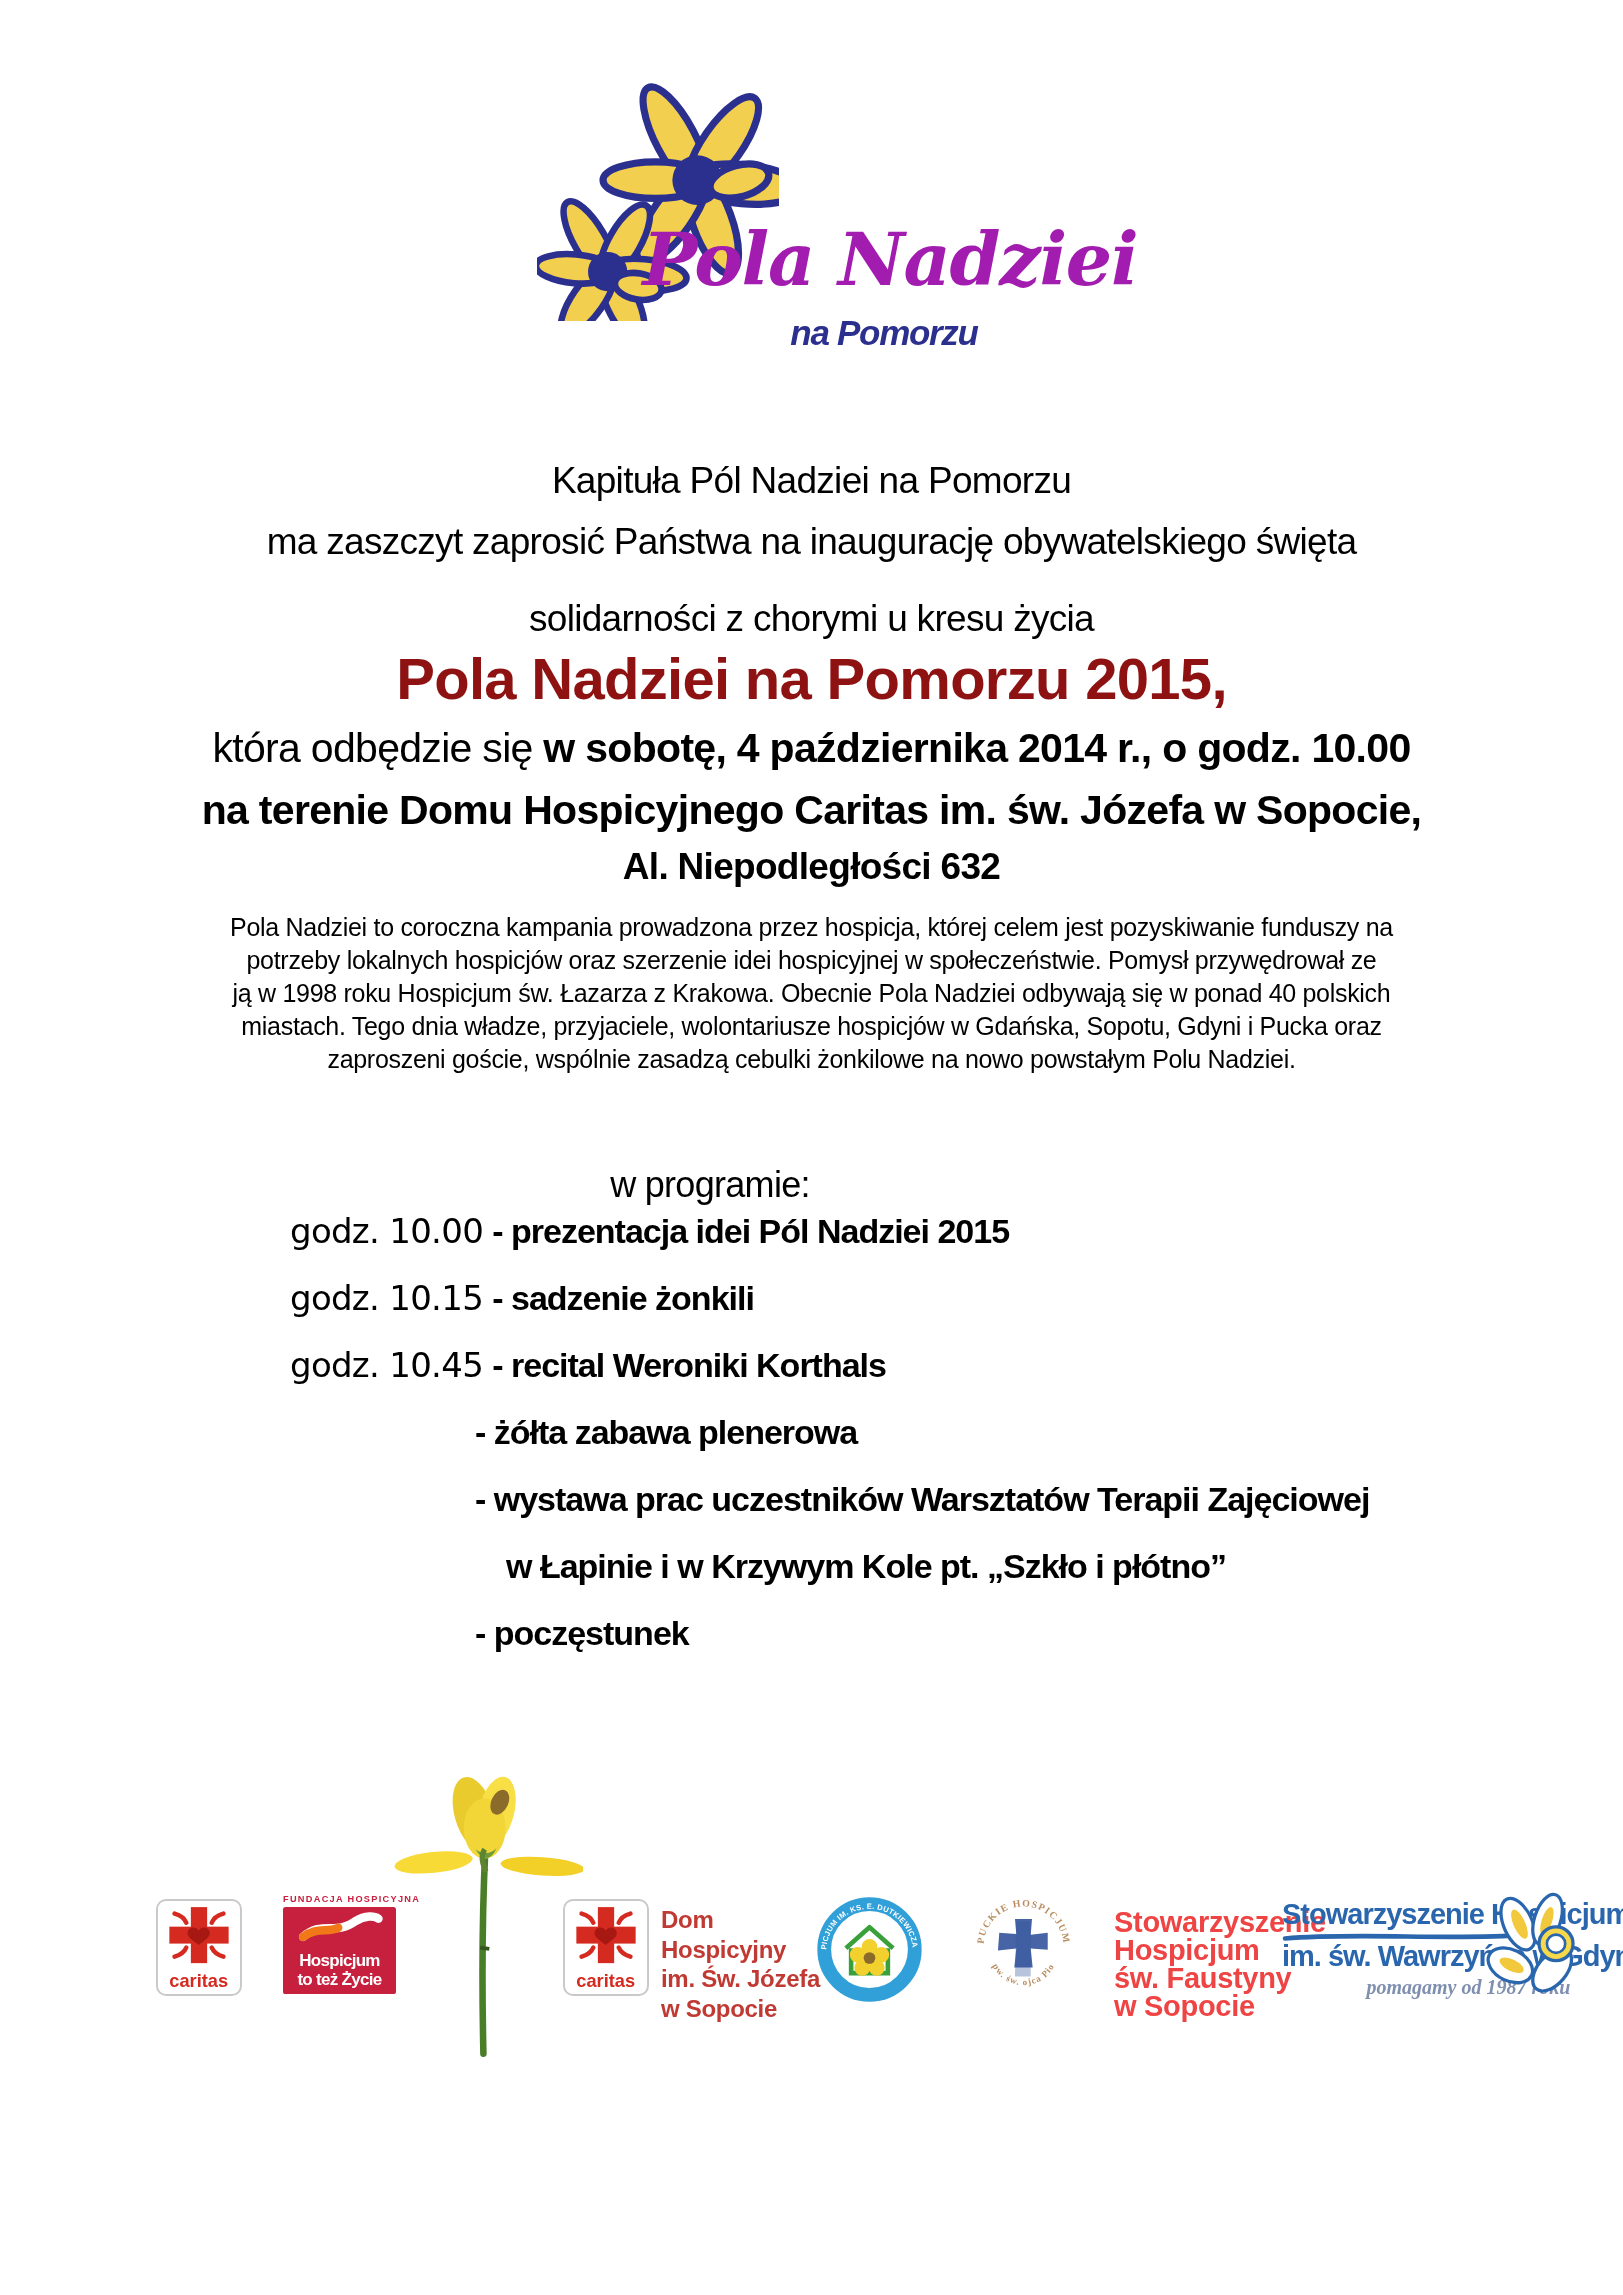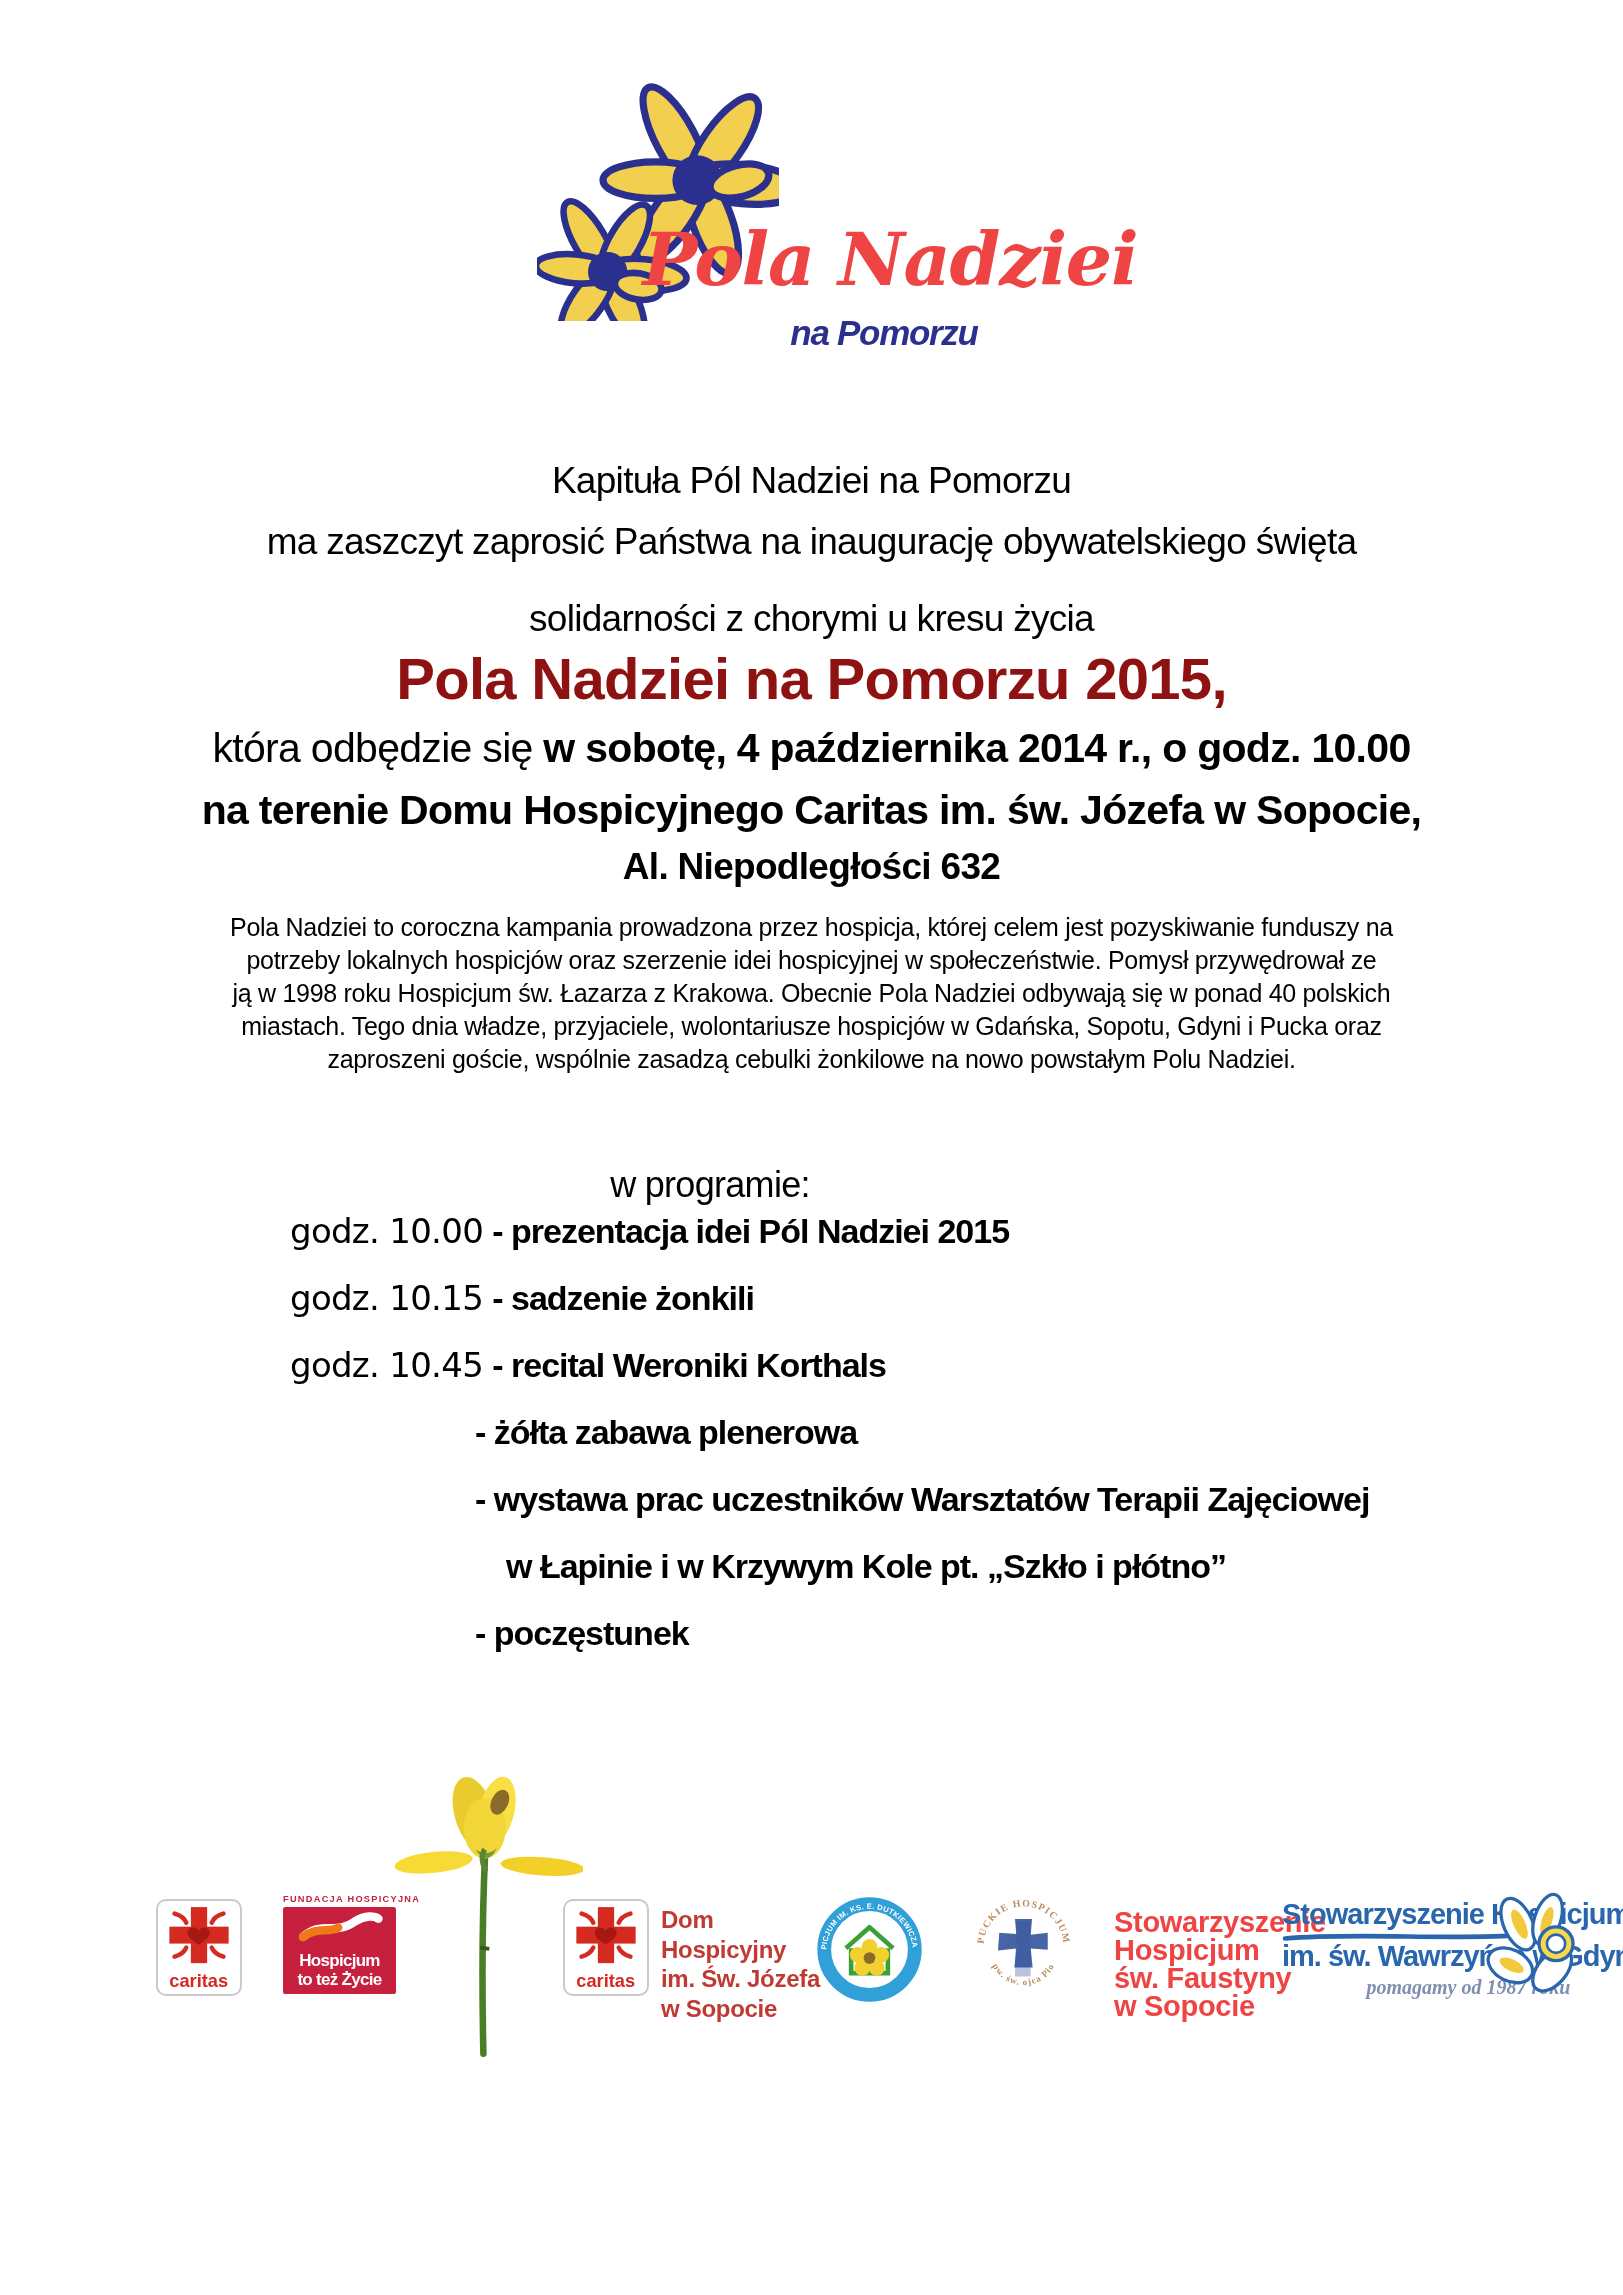--- a/index.html
+++ b/index.html
@@ -6,21 +6,21 @@
   .page{
     position:relative; width:1623px; height:2295px; background:#ffffff;
     font-family:"Liberation Sans", sans-serif; color:#000; overflow:hidden;
     margin:0 auto;
   }
   
   .logo-flowers{position:absolute; left:537px; top:72px; width:242px; height:249px;}
   .logo-title{
     position:absolute; left:638px; top:216px; width:504px; text-align:center;
     font-family:"DejaVu Serif", serif; font-style:italic; font-weight:bold;
-    font-size:73px; color:#ef4444; letter-spacing:-1.3px; white-space:nowrap;
+    font-size:73px; color:#a21caf; letter-spacing:-1.3px; white-space:nowrap;
   }
   .logo-subtitle{
     position:absolute; left:681px; top:313px; width:406px; text-align:center;
     font-weight:bold; font-style:italic; font-size:35px; color:#2b2f8e;
     letter-spacing:-1.3px; white-space:nowrap;
   }
   
   .cline{position:absolute; left:0; width:1623px; text-align:center; white-space:nowrap;}
   .intro-line{font-size:37px; letter-spacing:-0.7px;}
   .event-title{font-size:58px; font-weight:bold; color:#8e1212; letter-spacing:-0.7px;}

